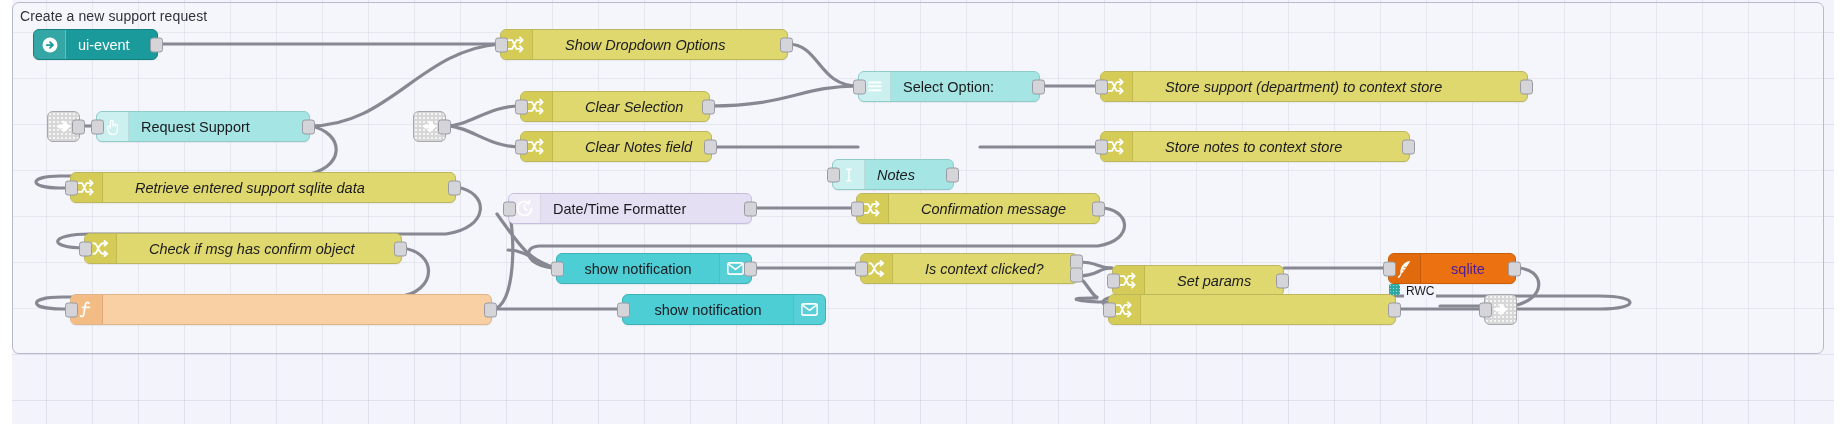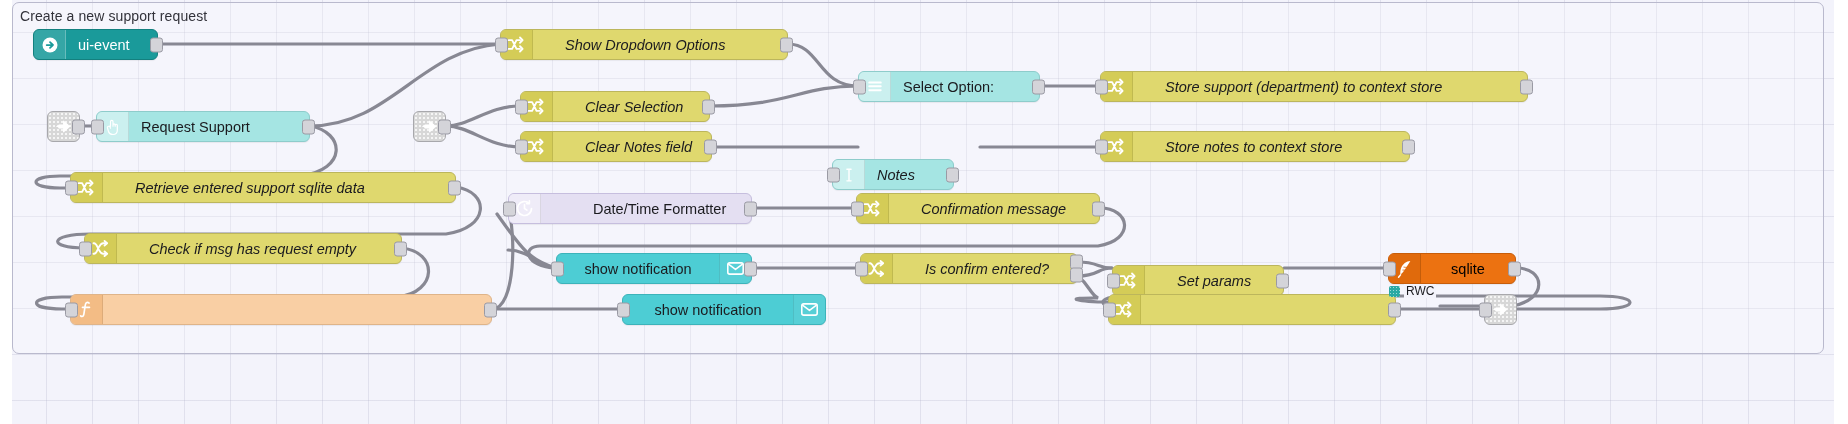--- a/index.html
+++ b/index.html
@@ -89,43 +89,43 @@
 
   .n-ltblue {background:#a5e5e3;border-color:#8ecccb;}
   .n-ltblue .ico{background:rgba(255,255,255,0.42);}
 
   .n-yellow {background:#dfd86e;border-color:#bcb65c;gap:20px;}
   .n-yellow .ico{background:#d4cc57;}
 
   .n-orange {background:#f9cfa4;border-color:#dfb489;}
   .n-orange .ico{background:#f3bc85;}
 
-  .n-lav    {background:#e4dff2;border-color:#c6bede;gap:40px;}
+  .n-lav    {background:#e4dff2;border-color:#c6bede;}
   .n-lav .ico{background:#efecf8;}
 
   .n-cyan   {background:#4dcdd4;border-color:#3cb3ba;}
   .n-cyan .ico{background:#44c3c9;}
 
   .n-sqlite {background:#ec7211;border-color:#c75d0a;}
-  .n-sqlite .lbl{color:#000000;font-style:normal;}
+  .n-sqlite .lbl{color:#4c1d95;font-style:normal;}
   .n-sqlite .ico{background:#e06a0c;border-right-color:rgba(0,0,0,0.12);}
 
   
   .pill{
     position:absolute;width:33px;height:31px;z-index:5;
     background:#d7d7d7;border:1px solid #a8a8ac;border-radius:6px;
     background-image:radial-gradient(rgba(255,255,255,.75) 1px, transparent 1px);
     background-size:4px 4px;
     display:flex;align-items:center;justify-content:center;
     box-sizing:border-box;
   }
 
   
   .status{
-    position:absolute;z-index:8;display:flex;align-items:center;gap:4px;
+    position:absolute;z-index:8;display:flex;align-items:flex-start;gap:4px;
     font-size:12px;color:#1b1b1f;
   }
   .status .dot{
     width:11px;height:11px;border-radius:2px;background:#2aa9a3;
     background-image:radial-gradient(rgba(255,255,255,.55) .8px, transparent .9px);
     background-size:3px 3px;
     display:inline-block;
   }
   .status .txt{background:#f3f3fb;padding:0 2px;}
 
@@ -335,21 +335,21 @@
 
   <div class="node n-yellow" style="left:84px;top:233px;width:318px;">
     <div class="ico">
       <svg class="glyph" width="21" height="21" viewBox="0 0 24 24">
         <path d="M19 6h-4c-2.6 0-3.6 2.2-5.2 5S7.4 18 4.6 18H4" fill="none" stroke="#ffffff" stroke-width="2.1" stroke-linecap="round" stroke-linejoin="round"></path>
         <path d="M19 18h-4c-2.6 0-3.6-2.2-5.2-5S7.4 6 4.6 6H4" fill="none" stroke="#ffffff" stroke-width="2.1" stroke-linecap="round" stroke-linejoin="round"></path>
         <path d="M16.6 3.4L19.6 6l-3 2.6" fill="none" stroke="#ffffff" stroke-width="2.1" stroke-linecap="round" stroke-linejoin="round"></path>
         <path d="M16.6 15.4L19.6 18l-3 2.6" fill="none" stroke="#ffffff" stroke-width="2.1" stroke-linecap="round" stroke-linejoin="round"></path>
       </svg>
     </div>
-    <div class="lbl">Check if msg has request empty</div>
+    <div class="lbl">Check if msg has confirm object</div>
     <span class="port in"></span>
     <span class="port out"></span>
   </div>
 
   <div class="node n-orange" style="left:70px;top:294px;width:422px;">
     <div class="ico">
       <svg class="glyph" width="21" height="21" viewBox="0 0 24 24">
         <path d="M15 4.6c-1-.8-2.4-.9-3.3-.1-.8.7-1 1.8-1.2 3L9 17.4c-.3 1.8-1 2.6-2.1 2.6-.7 0-1.2-.3-1.6-.7" fill="none" stroke="#ffffff" stroke-width="1.9" stroke-linecap="round"></path>
         <path d="M7.4 9.6h8" fill="none" stroke="#ffffff" stroke-width="1.9" stroke-linecap="round"></path>
       </svg>
@@ -409,21 +409,21 @@
 
   <div class="node n-yellow" style="left:860px;top:253px;width:218px;">
     <div class="ico">
       <svg class="glyph" width="21" height="21" viewBox="0 0 24 24">
         <path d="M19 6h-4c-2.6 0-3.6 2.2-5.2 5S7.4 18 4.6 18H4" fill="none" stroke="#ffffff" stroke-width="2.1" stroke-linecap="round" stroke-linejoin="round"></path>
         <path d="M19 18h-4c-2.6 0-3.6-2.2-5.2-5S7.4 6 4.6 6H4" fill="none" stroke="#ffffff" stroke-width="2.1" stroke-linecap="round" stroke-linejoin="round"></path>
         <path d="M16.6 3.4L19.6 6l-3 2.6" fill="none" stroke="#ffffff" stroke-width="2.1" stroke-linecap="round" stroke-linejoin="round"></path>
         <path d="M16.6 15.4L19.6 18l-3 2.6" fill="none" stroke="#ffffff" stroke-width="2.1" stroke-linecap="round" stroke-linejoin="round"></path>
       </svg>
     </div>
-    <div class="lbl">Is confirm entered?</div>
+    <div class="lbl">Is context clicked?</div>
     <span class="port in"></span>
     <span class="port out out2a"></span>
     <span class="port out out2b"></span>
   </div>
 
   <div class="node n-yellow" style="left:1112px;top:265px;width:172px;">
     <div class="ico">
       <svg class="glyph" width="21" height="21" viewBox="0 0 24 24">
         <path d="M3 7h4l5 10h4M3 17h4l5-10h4" fill="none" stroke="#ffffff" stroke-width="2.1" stroke-linecap="round" stroke-linejoin="round"></path>
         <path d="M16 4l3 3-3 3" fill="none" stroke="#ffffff" stroke-width="2.1" stroke-linecap="round" stroke-linejoin="round"></path>

